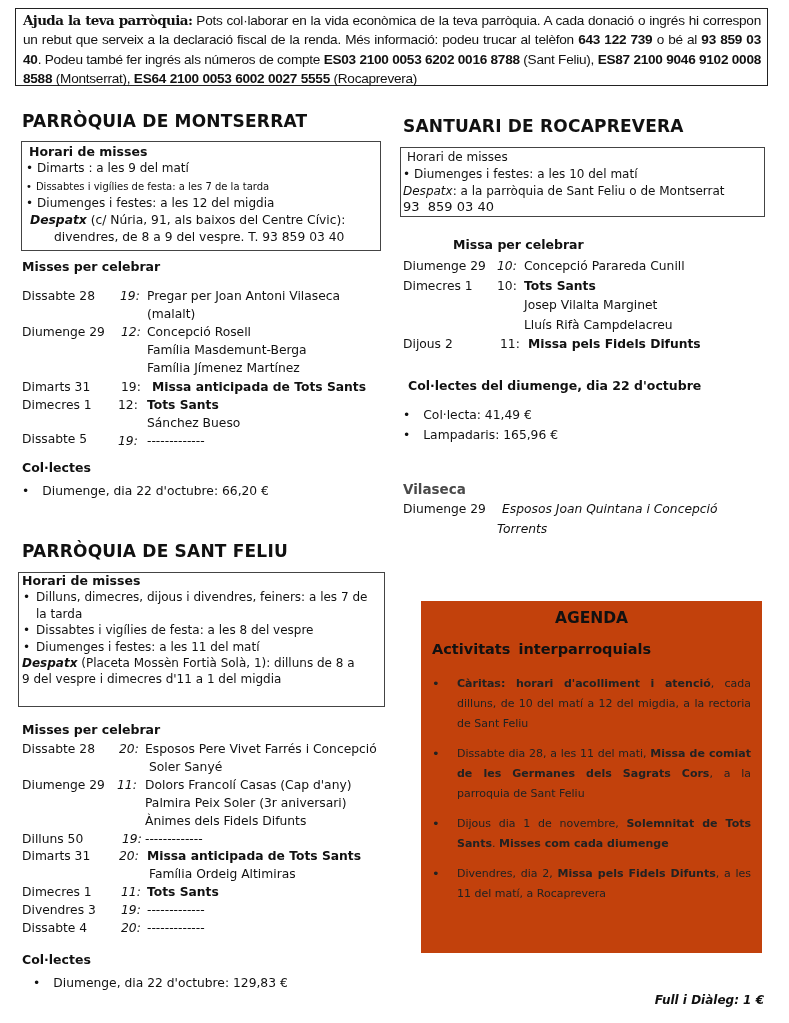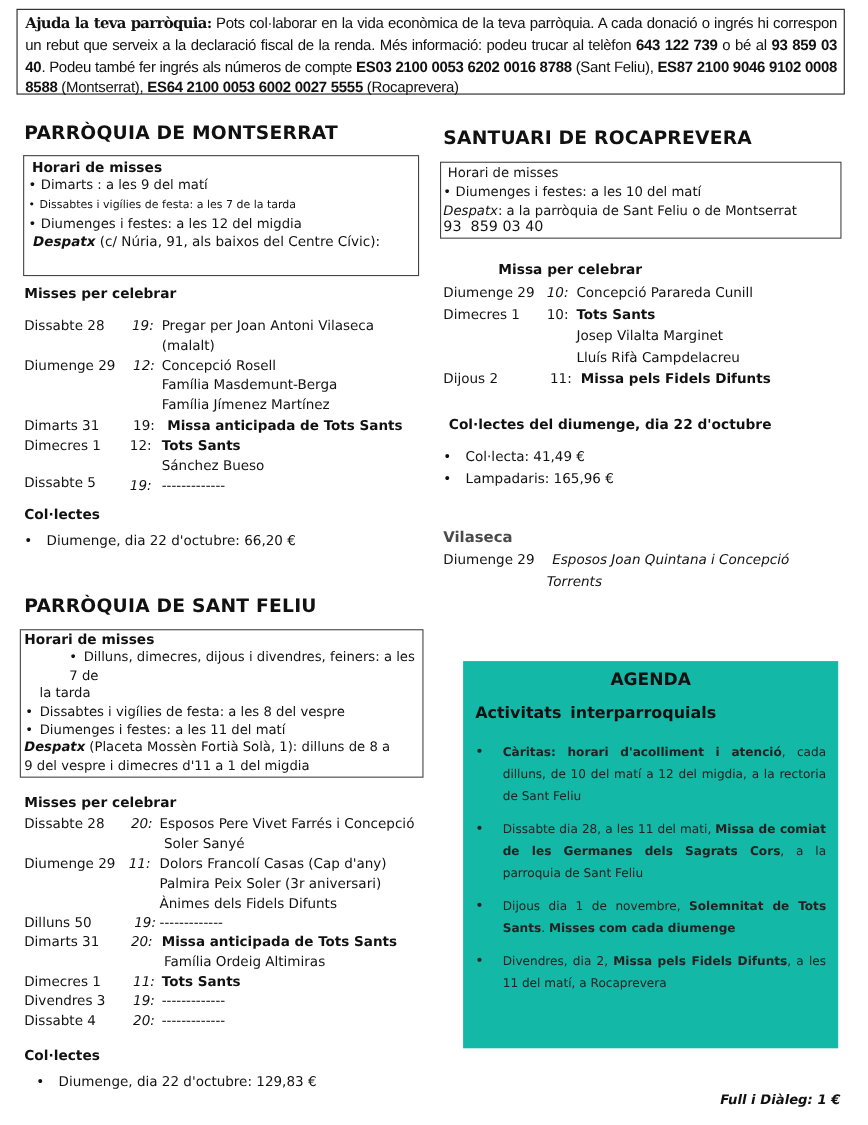--- a/index.html
+++ b/index.html
@@ -30,21 +30,21 @@
       font-size: 12.3px; line-height: 17.3px;
     }
     .subh { font-weight: bold; font-size: 12.5px; }
     .bul::before { content: "\2022"; margin-right: 4px; }
 
     .line { position: absolute; white-space: nowrap; font-size: 12.3px; line-height: 17px; }
 
     
     #agenda {
       left: 421px; top: 601px; width: 341px; height: 352px;
-      background: #14b8a6;
+      background: #c2410c;
     }
     #agenda .title { position: absolute; left: 0; right: 0; top: 8px; text-align: center; font-weight: bold; font-size: 15.5px; }
     #agenda .sub { position: absolute; left: 11px; top: 40px; font-weight: bold; font-size: 14.5px; word-spacing: 3px; }
     #agenda ul { list-style: none; margin: 0; padding: 0; position: absolute; left: 9px; width: 321px; top: 73px; }
     #agenda li {
       position: relative; padding-left: 27px; font-size: 11px; line-height: 20px;
       text-align: justify; margin-bottom: 10px; color: #222;
     }
     #agenda li::before { content: "\2022"; position: absolute; left: 2px; top: 0; font-size: 13px; }
 
@@ -57,20 +57,21 @@
   <span class="lead">Ajuda la teva parròquia:</span><span> Pots col·laborar en la vida econòmica de la teva parròquia. A cada donació o ingrés hi correspon un rebut que serveix a la declaració fiscal de la renda. Més informació: podeu trucar al telèfon </span><b>643 122 739</b><span> o bé al </span><b>93 859 03 40</b><span>. Podeu també fer ingrés als números de compte </span><b>ES03 2100 0053 6202 0016 8788</b><span> (Sant Feliu), </span><b>ES87 2100 9046 9102 0008 8588</b><span> (Montserrat), </span><b>ES64 2100 0053 6002 0027 5555</b><span> (Rocaprevera)</span>
 </div>
 
 <h2 class="sec abs" style="left:22px; top:111px;">PARRÒQUIA DE MONTSERRAT</h2>
 <div class="box abs" style="left:21px; top:141px; width:360px; height:110px; padding:1px 0 0 4px;">
   <div class="subh" style="padding-left:3px;">Horari de misses</div>
   <div class="bul" style="font-size:12px;">Dimarts : a les 9 del matí</div>
   <div class="bul" style="font-size:10px;">Dissabtes i vigílies de festa: a les 7 de la tarda</div>
   <div class="bul" style="font-size:12px;">Diumenges i festes: a les 12 del migdia</div>
   <div style="padding-left:4px;"><b class="i">Despatx</b><span> (c/ Núria, 91, als baixos del Centre Cívic):</span></div>
+  <div style="padding-left:28px;">divendres, de 8 a 9 del vespre. T. 93 859 03 40</div>
 </div>
 
 <div class="abs subh" style="left:22px; top:259px;">Misses per celebrar</div>
 
 <div id="mont-masses">
     <div class="line" style="left: 22px; top: 288px;">Dissabte 28</div>
     <div class="line i" style="left: 120px; top: 288px;">19:</div>
     <div class="line" style="left: 147px; top: 288px;">Pregar per Joan Antoni Vilaseca</div>
     <div class="line" style="left: 147px; top: 306.1px;">(malalt)</div>
     <div class="line" style="left: 22px; top: 324.2px;">Diumenge 29</div>
@@ -121,21 +122,21 @@
 <div class="line" style="left:403px; top:427px;"><span style="margin-right:13px;">•</span><span>Lampadaris: 165,96 €</span></div>
 
 <div class="abs" style="left:403px; top:481px; font-weight:bold; font-size:13.5px; color:#4a4a4a;">Vilaseca</div>
 <div class="line" style="left:403px; top:501px;">Diumenge 29</div>
 <div class="line i" style="left:502px; top:501px;">Esposos Joan Quintana i Concepció</div>
 <div class="line i" style="left:497px; top:521px;">Torrents</div>
 
 <h2 class="sec abs" style="left:22px; top:541px;">PARRÒQUIA DE SANT FELIU</h2>
 <div class="box abs" style="left:18px; top:572px; width:367px; height:135px; padding:0 0 0 3px; font-size:12px; line-height:16.4px;">
   <div class="subh">Horari de misses</div>
-  <div style="padding-left:1px;margin-left:40px;"><span style="margin-right:6px;">•</span><span>Dilluns, dimecres, dijous i divendres, feiners: a les 7 de</span></div>
+  <div style="padding-left:1px;"><span style="margin-right:6px;">•</span><span>Dilluns, dimecres, dijous i divendres, feiners: a les 7 de</span></div>
   <div style="padding-left:14px;">la tarda</div>
   <div style="padding-left:1px;"><span style="margin-right:6px;">•</span><span>Dissabtes i vigílies de festa: a les 8 del vespre</span></div>
   <div style="padding-left:1px;"><span style="margin-right:6px;">•</span><span>Diumenges i festes: a les 11 del matí</span></div>
   <div><b class="i">Despatx</b><span> (Placeta Mossèn Fortià Solà, 1): dilluns de 8 a</span></div>
   <div>9 del vespre i dimecres d'11 a 1 del migdia</div>
 </div>
 
 <div class="abs subh" style="left:22px; top:722px;">Misses per celebrar</div>
 <div id="sf-masses">
     <div class="line" style="left: 22px; top: 741px;">Dissabte 28</div>

